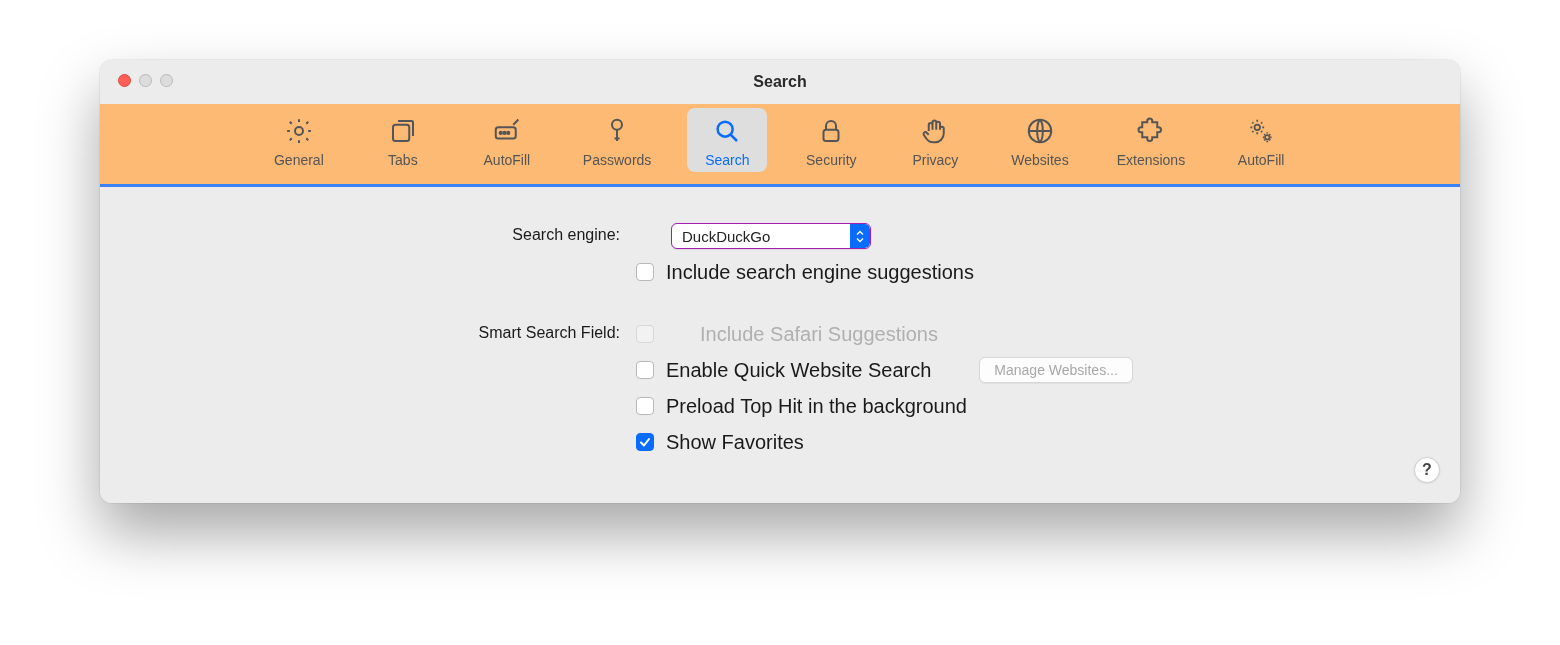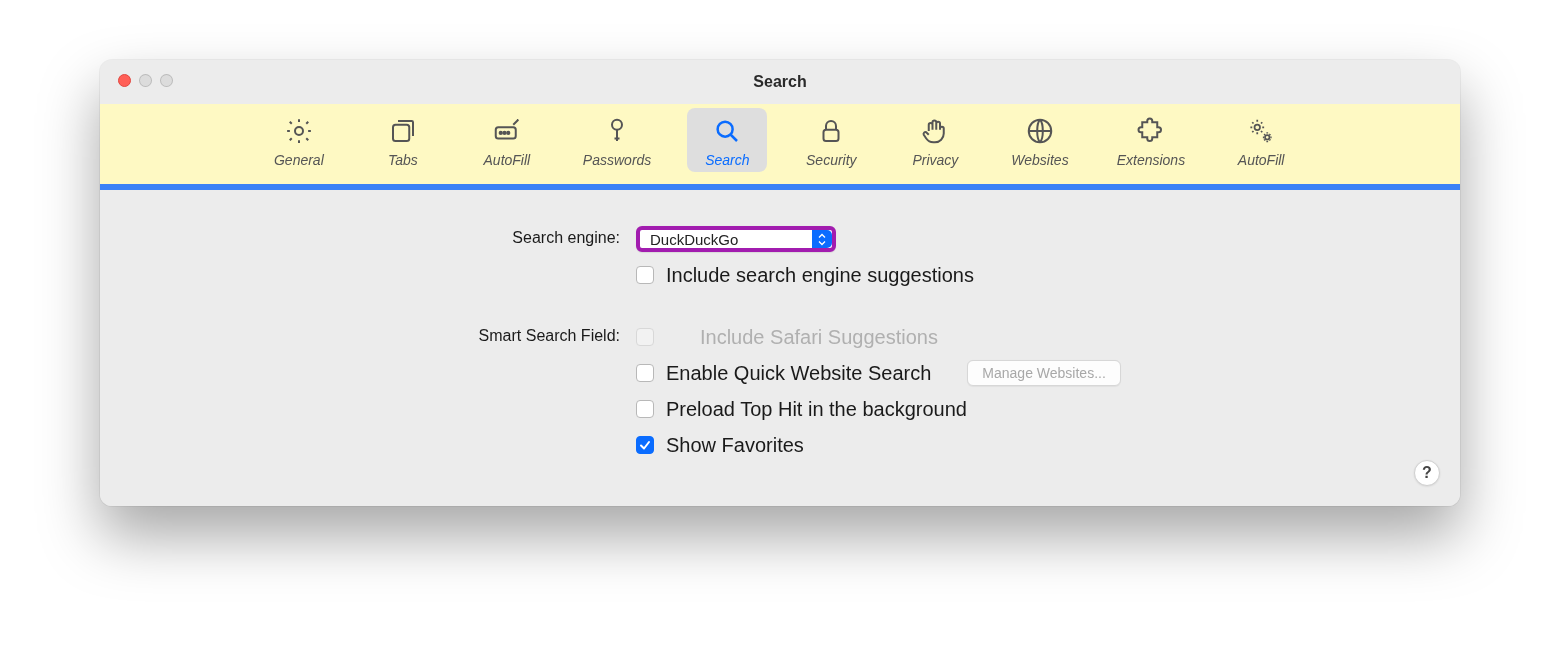--- a/index.html
+++ b/index.html
@@ -48,23 +48,22 @@
   .title {
     font-size: 16px; font-weight: 700; color: #2a2a2a;
   }
   
   .toolbar {
     display: flex;
     justify-content: center;
     align-items: flex-end;
     gap: 24px;
     padding: 4px 0 12px 0;
-    border-bottom: 6px solid #3b82f6;
-    background: #fef9c3;
-    font-style: italic;
+    border-bottom: 3px solid #3b82f6;
+    background: #fdba74;
   }
   .tb-item {
     display: flex;
     flex-direction: column;
     align-items: center;
     gap: 4px;
     padding: 6px 12px 4px;
     border-radius: 8px;
     color: #555;
     min-width: 80px;
@@ -108,30 +107,31 @@
     align-items: center;
     gap: 12px;
     min-height: 26px;
   }
   .spacer { height: 20px; grid-column: 1 / -1; }
   
   .popup {
     display: inline-flex;
     align-items: center;
     background: #ffffff;
-    border: 4px solid #a21caf;
+    border: 1px solid #a21caf;
     border-radius: 6px;
     height: 26px;
     padding: 0 0 0 10px;
     font-size: 15px;
     color: #222;
     box-shadow: 0 0.5px 1px rgba(0,0,0,0.08);
     overflow: hidden;
     min-width: 200px;
     justify-content: space-between;
+    margin-left: 35px;
   }
   .popup .stepper {
     width: 20px; height: 100%;
     background: #0a6cff;
     display: flex; flex-direction: column;
     align-items: center; justify-content: center;
     gap: 1px;
     border-top-right-radius: 5px;
     border-bottom-right-radius: 5px;
   }
@@ -164,21 +164,21 @@
     display: inline-flex;
     align-items: center;
     height: 26px;
     padding: 0 14px;
     background: #fdfdfd;
     border: 1px solid #d7d7d7;
     border-radius: 6px;
     font-size: 14px;
     color: #a8a8a8;
     box-shadow: 0 0.5px 1px rgba(0,0,0,0.05);
-    margin-left: 24px;
+    margin-left: 36px;
   }
   
   .help {
     position: absolute;
     right: 20px; bottom: 20px;
     width: 26px; height: 26px;
     border-radius: 50%;
     background: #ffffff;
     border: 1px solid #d0d0d0;
     display: flex; align-items: center; justify-content: center;

